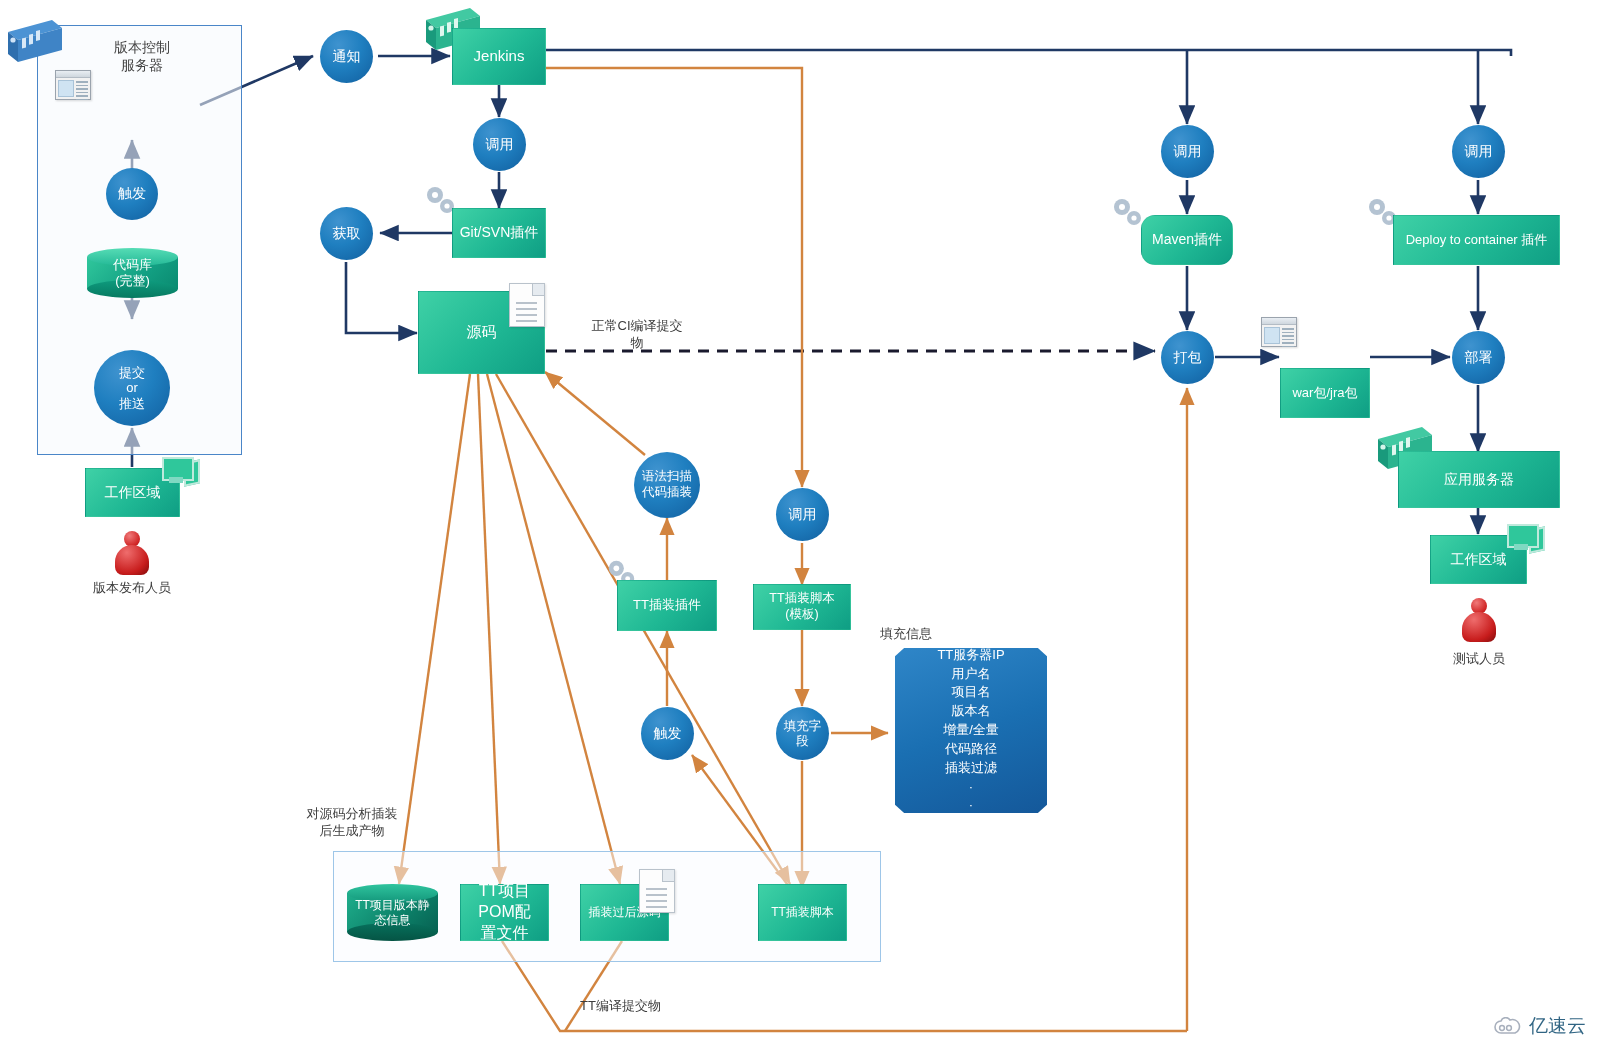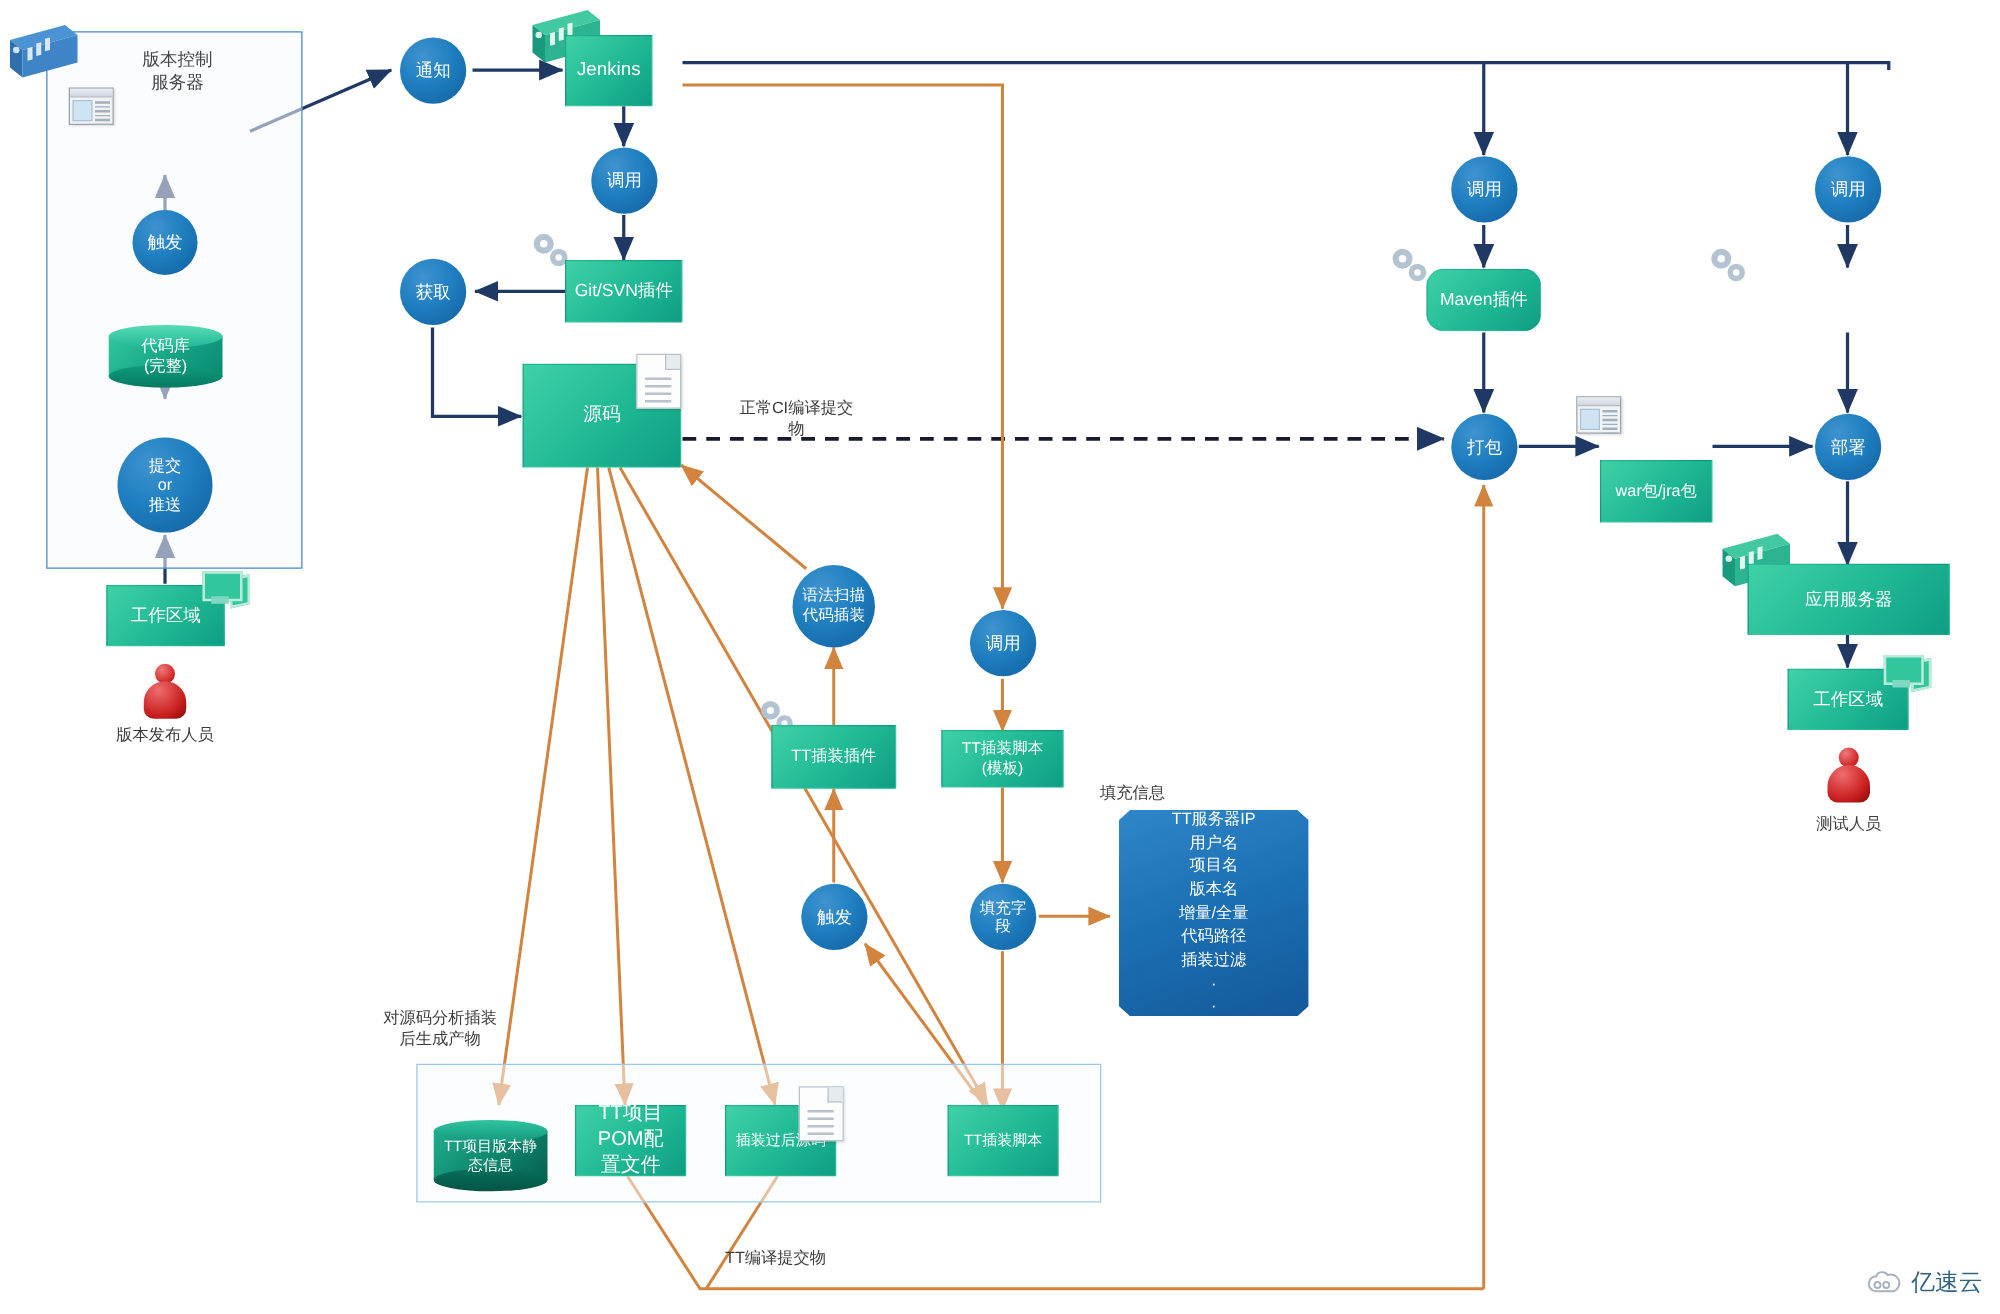--- a/index.html
+++ b/index.html
@@ -14,21 +14,21 @@
   .rect-green{background:linear-gradient(135deg,#3fd1a6 0%,#1fb894 55%,#0f9e84 100%);
               font-size:14px;border:1px solid rgba(0,0,0,0.04);}
   
   .circ-blue{border-radius:50%;
              background:radial-gradient(circle at 35% 28%,#3f93cf 0%,#1f7fc0 45%,#115e9e 100%);
              font-size:14px;}
   .oct-blue{background:linear-gradient(160deg,#2f86c8 0%,#1a6fb2 50%,#14589a 100%);
             -webkit-clip-path:polygon(6% 0,94% 0,100% 5%,100% 95%,94% 100%,6% 100%,0 95%,0 5%);
             clip-path:polygon(6% 0,94% 0,100% 5%,100% 95%,94% 100%,6% 100%,0 95%,0 5%);
             font-size:14px;flex-direction:column;}
-  .cyl{position:absolute;box-sizing:border-box;margin-top:12px;}
+  .cyl{position:absolute;box-sizing:border-box;}
   .cyl .body{position:absolute;left:0;right:0;top:9px;bottom:9px;
              background:linear-gradient(135deg,#30c79c 0%,#13a083 60%,#0a8a70 100%);}
   .cyl .top{position:absolute;left:0;right:0;top:0;height:18px;border-radius:50%;
             background:linear-gradient(180deg,#56dcb5 0%,#24b997 100%);}
   .cyl .bot{position:absolute;left:0;right:0;bottom:0;height:18px;border-radius:50%;
             background:linear-gradient(180deg,#0e9b7e 0%,#077a61 100%);}
   .cyl .lbl{position:absolute;left:0;right:0;top:0;bottom:0;display:flex;align-items:center;
             justify-content:center;color:#fff;font-size:13px;text-align:center;line-height:1.25;}
   .cyl.dark .body{background:linear-gradient(135deg,#1fae8c 0%,#0c8068 60%,#076152 100%);}
   .cyl.dark .top{background:linear-gradient(180deg,#2fc49e 0%,#14987c 100%);}
@@ -247,21 +247,21 @@
     <svg width="64" height="48" viewBox="0 0 64 48">
       <polygon points="8,14 52,2 62,10 18,22" fill="#42c9a2"></polygon>
       <polygon points="8,14 18,22 18,44 8,36" fill="#199a7c"></polygon>
       <polygon points="18,22 62,10 62,32 18,44" fill="#2bb48f"></polygon>
       <rect x="22" y="26" width="4" height="10" fill="#dff7ef" transform="skewY(-14)"></rect>
       <rect x="29" y="24" width="4" height="10" fill="#dff7ef" transform="skewY(-14)"></rect>
       <rect x="36" y="22" width="4" height="10" fill="#dff7ef" transform="skewY(-14)"></rect>
       <circle cx="13" cy="22" r="2.6" fill="#d5f5ea"></circle>
     </svg>
   </div>
-  <div class="node rect-green" style="left:452px;top:28px;width:70px;height:57px;font-size:15px;">Jenkins</div>
+  <div class="node rect-green" style="left:452px;top:28px;width:94px;height:57px;font-size:15px;">Jenkins</div>
 
   <div class="node circ-blue" style="left:473px;top:118px;width:53px;height:53px;">调用</div>
 
   <div class="ico" style="left:424px;top:184px;">
     <svg width="34" height="34" viewBox="0 0 34 34">
       <g fill="#b4c3d2">
         <circle cx="11" cy="11" r="8"></circle>
           <circle cx="23" cy="22" r="7"></circle>
       </g>
       <g fill="#ffffff">
@@ -401,20 +401,21 @@
       <g fill="#b4c3d2">
           <circle cx="11" cy="11" r="8"></circle>
           <circle cx="23" cy="22" r="7"></circle>
         </g>
       <g fill="#ffffff">
           <circle cx="11" cy="11" r="3"></circle>
           <circle cx="23" cy="22" r="2.6"></circle>
         </g>
     </svg>
   </div>
+  <div class="node rect-green" style="left:1393px;top:215px;width:167px;height:50px;font-size:13px;">Deploy to container 插件</div>
 
   <div class="node circ-blue" style="left:1161px;top:331px;width:53px;height:53px;">打包</div>
 
   <div class="ico win-ico" style="left:1261px;top:317px;">
     <div class="bar"></div>
     <div class="inner">
         <div class="sq"></div>
       <div class="lines">
           <i></i>
           <i></i>

